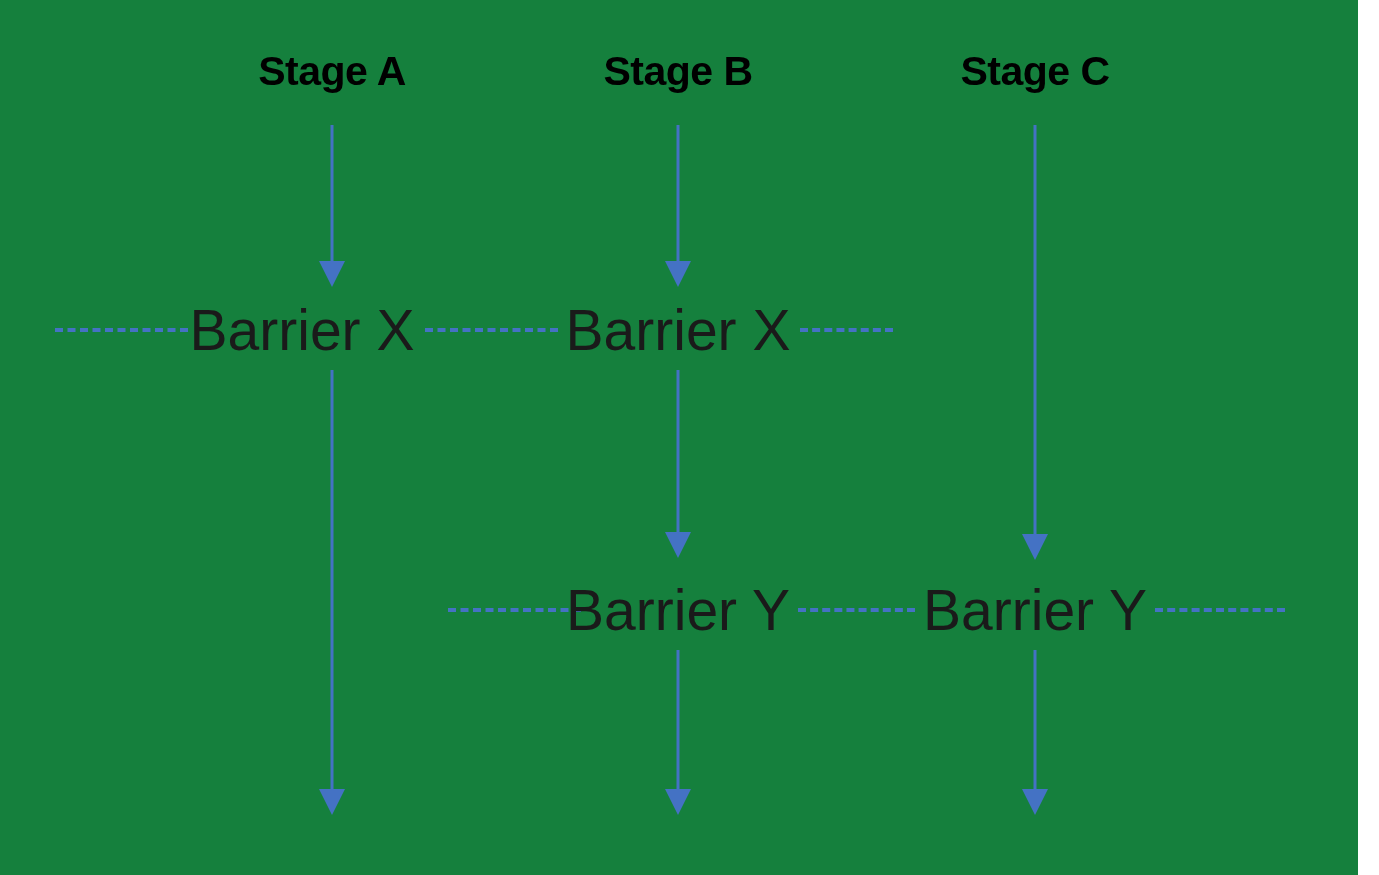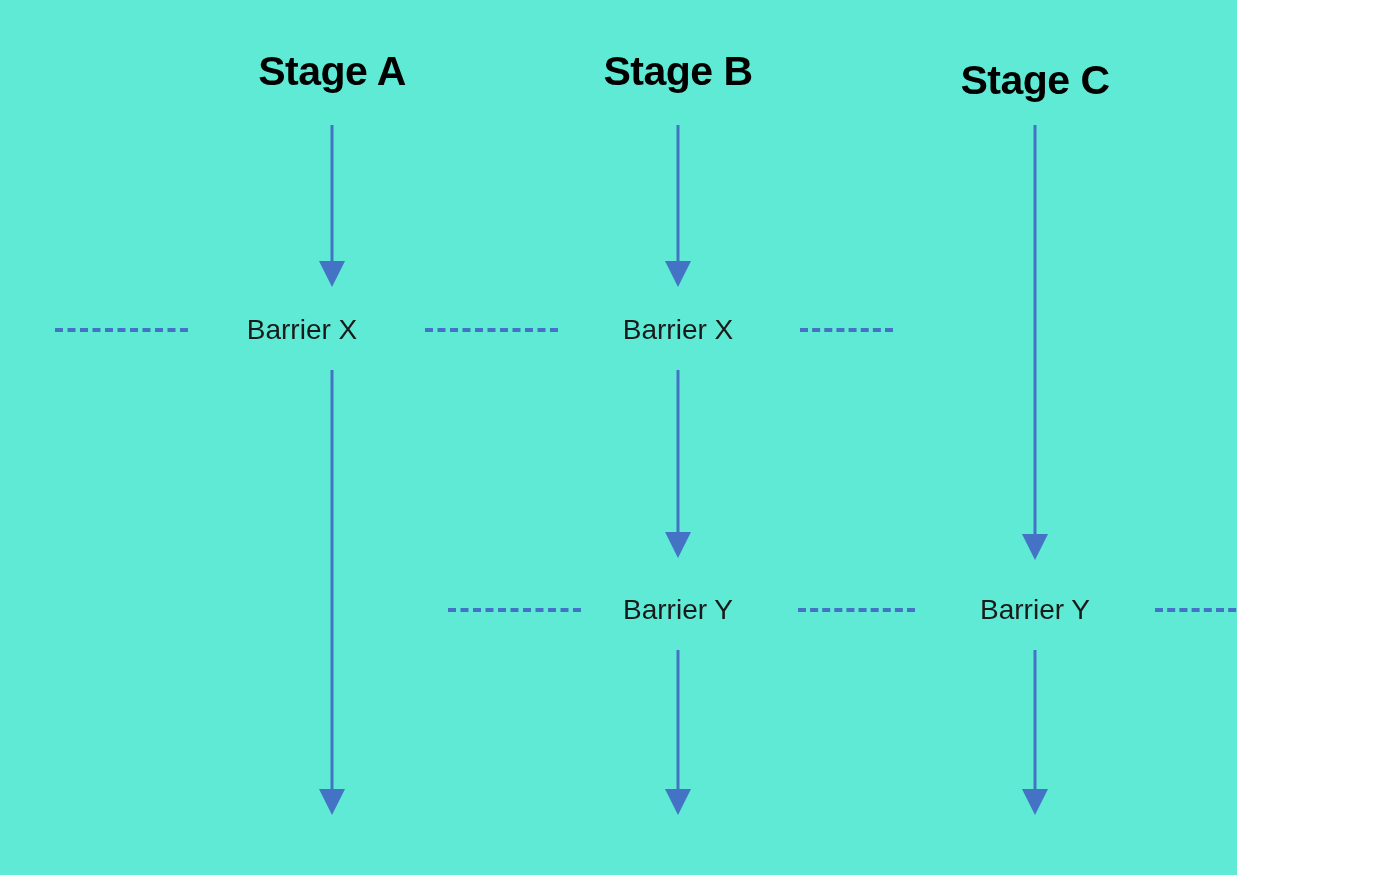--- a/index.html
+++ b/index.html
@@ -2,42 +2,42 @@
 <html><head>
 <meta charset="utf-8">
 <style>
   html, body {
     margin: 0;
     padding: 0;
     background: #ffffff;
   }
   #canvas {
     position: relative;
-    width: 1237px;
+    width: 1358px;
     height: 875px;
-    background: #5eead4;
+    background: #15803d;
     overflow: hidden;
     font-family: "Liberation Sans", sans-serif;
   }
 
   
   .stage-header {
     position: absolute;
     font-size: 41px;
     font-weight: bold;
     color: #000000;
     white-space: nowrap;
     transform: translateX(-50%);
     letter-spacing: -0.5px;
   }
 
   
   .barrier-label {
     position: absolute;
-    font-size: 28px;
+    font-size: 57px;
     font-weight: normal;
     color: #1a1a1a;
     white-space: nowrap;
     transform: translate(-50%, -50%);
   }
 
   
   .stem {
     position: absolute;
     width: 3px;
@@ -64,21 +64,21 @@
     transform: translateY(-50%);
   }
 </style>
 </head>
 <body>
 
 <div id="canvas">
 
   <div class="stage-header" style="left:332px; top:48px;">Stage A</div>
   <div class="stage-header" style="left:678px; top:48px;text-align:right;">Stage B</div>
-  <div class="stage-header" style="left:1035px; top:48px;margin-top:9px;">Stage C</div>
+  <div class="stage-header" style="left:1035px; top:48px;">Stage C</div>
 
   <div class="stem" style="left:332px; top:125px; height:136px;"></div>
   <div class="arrowhead" style="left:332px; top:261px;"></div>
 
   <div class="stem" style="left:678px; top:125px; height:136px;"></div>
   <div class="arrowhead" style="left:678px; top:261px;"></div>
 
   <div class="stem" style="left:1035px; top:125px; height:409px;"></div>
   <div class="arrowhead" style="left:1035px; top:534px;"></div>
 

